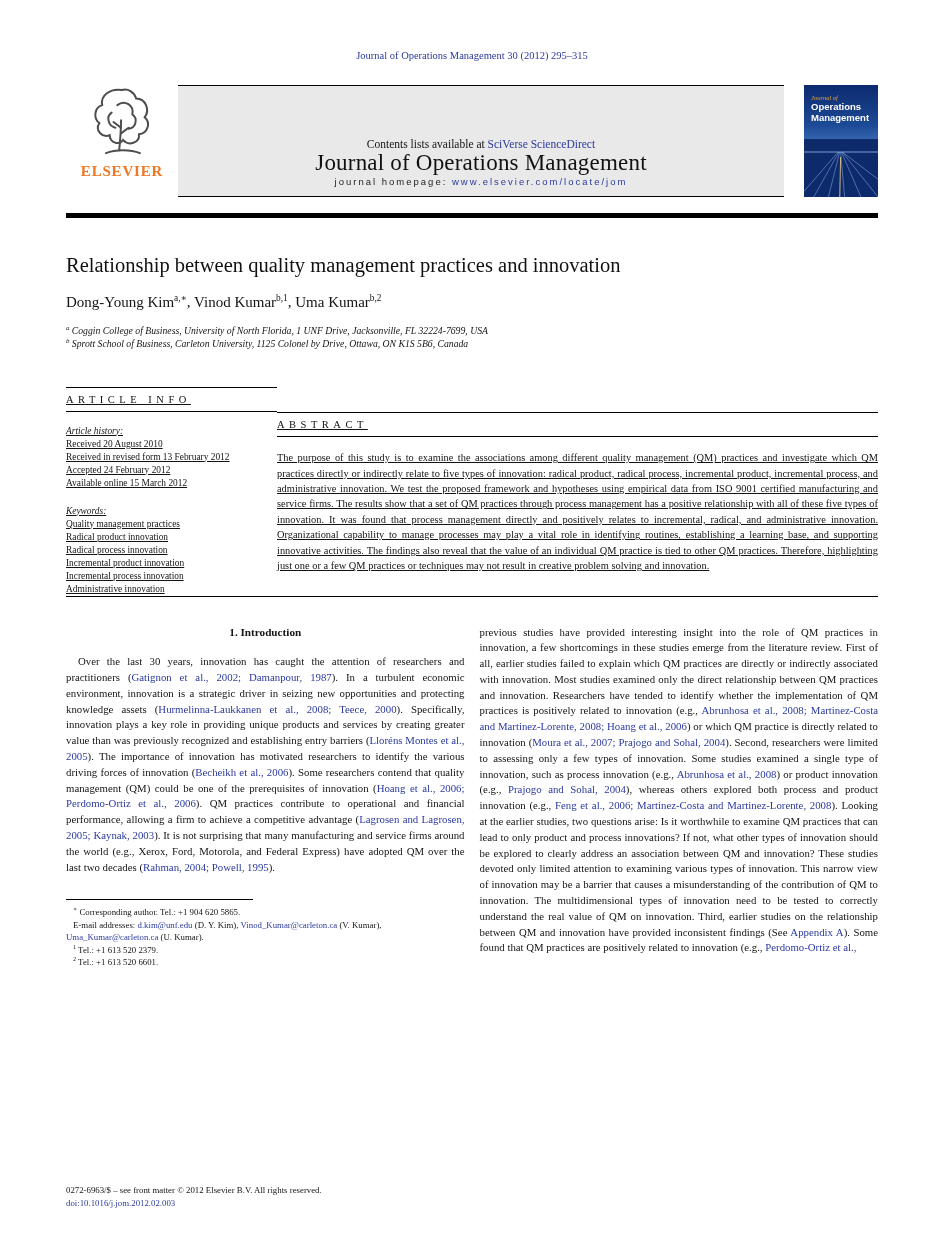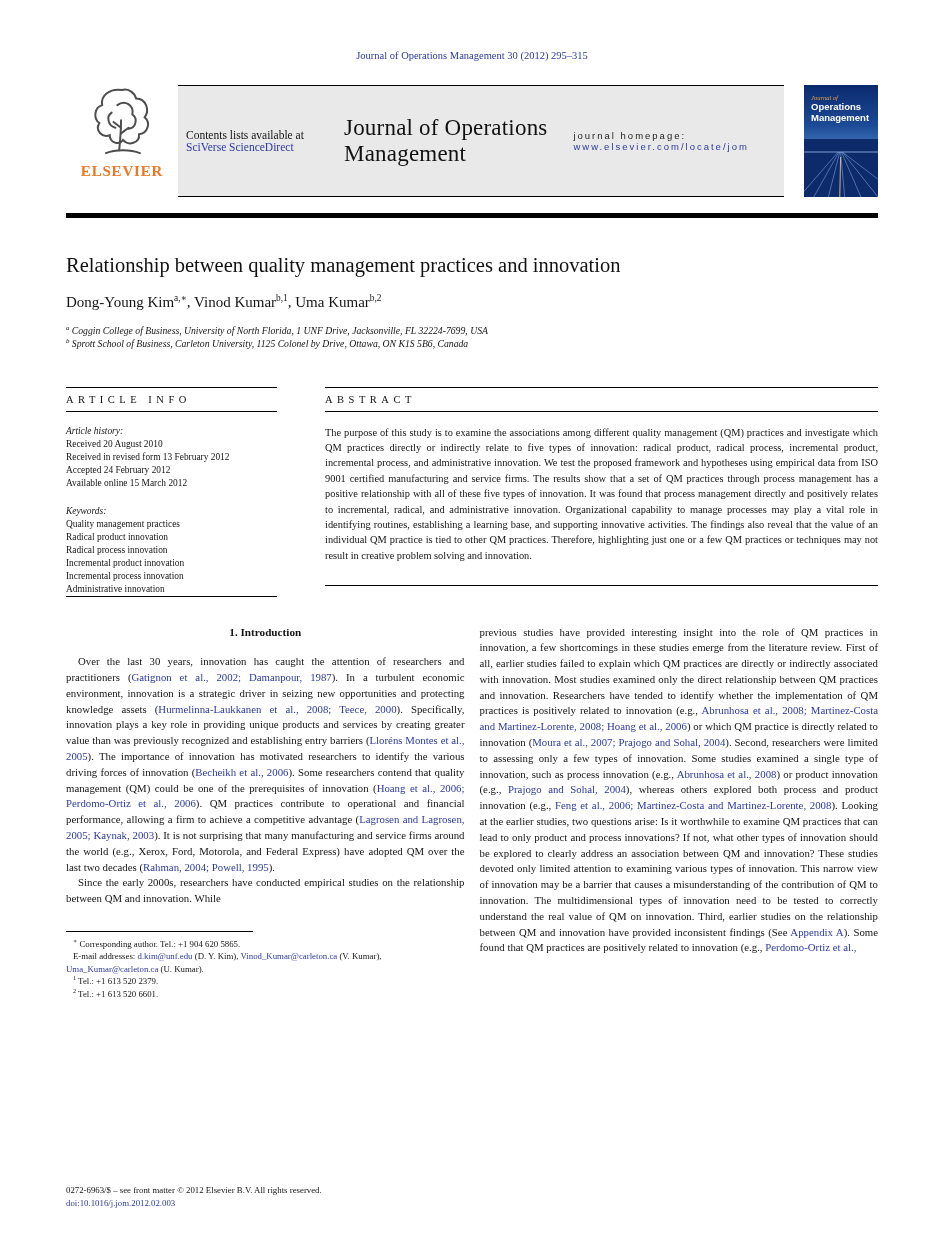--- a/index.html
+++ b/index.html
@@ -13,21 +13,21 @@
   .journal-ref { text-align:center; font-size:10.5px; color:var(--link-blue,#2b3a9e); margin-bottom:24px; }
 
   .header-band { display:flex; height:112px; align-items:stretch; }
   .elsevier-block { width:112px; display:flex; flex-direction:column; align-items:center; justify-content:flex-start; padding-bottom:1px; }
   .elsevier-block svg.tree { width:66px; height:76px; }
   .elsevier-word { color:var(--elsevier-orange,#ef7622); font-weight:bold; font-size:15px; letter-spacing:0.8px; margin-top:2px; }
 
   .header-center {
     flex:1; background:var(--header-gray,#e9e9e9);
     border-top:1px solid #000; border-bottom:1px solid #000;
-    display:flex; flex-direction:row; justify-content:space-between; align-items:center;
+    display:flex; flex-direction:column; justify-content:flex-end; align-items:center;
     padding:9px 8px 9px;
   }
   .contents-line { font-size:11.5px; }
   .journal-title { font-size:23px; letter-spacing:0.2px; color:#111; }
   .homepage-line { font-family:"Liberation Sans","DejaVu Sans",sans-serif; font-size:9.5px; letter-spacing:2px; color:#222; }
   .link { color:var(--link-blue,#2b3a9e); }
 
   .cover { width:74px; height:112px; margin-left:20px; position:relative; overflow:hidden;
     background:linear-gradient(180deg,#0b2a6e 0%, #1d4a96 36%, #3a6cb5 52%, #0e2d6e 100%);
   }
@@ -37,23 +37,23 @@
   .cover-road { position:absolute; bottom:0; left:0; width:100%; height:58px; }
 
   .thick-rule { height:4.5px; background:#000; margin-top:16px; }
 
   .article-title { font-size:20.5px; font-weight:normal; margin-top:36px; color:#111; }
   .authors-line { font-size:15px; margin-top:17px; }
   .authors-line sup { font-size:62%; line-height:0; }
   .affiliations { margin-top:13px; font-size:9.7px; font-style:italic; line-height:13.5px; }
   .affil sup { font-size:70%; line-height:0; }
 
-  .info-abs { display:flex; margin-top:36px; align-items:flex-start; }
+  .info-abs { display:flex; margin-top:36px; align-items:flex-end;text-decoration:underline; }
   .info-col { width:211px; border-bottom:1px solid #000; }
-  .abs-col { flex:1; margin-left:48px; border-bottom:1px solid #000; padding-bottom:22px; }
+  .abs-col { flex:1; border-bottom:1px solid #000; padding-bottom:22px; }
   .sec-head {
     font-size:10.5px; letter-spacing:4.5px; color:#111;
     border-top:1.5px solid #000; border-bottom:1px solid #000;
     padding:6px 0 6px; margin-bottom:13px;
   }
   .info-label { font-size:9.4px; font-style:italic; line-height:13px; }
   .info-line { font-size:9.4px; line-height:13px; }
   .kw { margin-top:15px; }
 
   .abs-text { font-size:10.4px; line-height:15.4px; text-align:justify; }
@@ -154,21 +154,20 @@
     <div class="abs-col">
       <div class="sec-head">ABSTRACT</div>
       <div class="abs-text">The purpose of this study is to examine the associations among different quality management (QM) practices and investigate which QM practices directly or indirectly relate to five types of innovation: radical product, radical process, incremental product, incremental process, and administrative innovation. We test the proposed framework and hypotheses using empirical data from ISO 9001 certified manufacturing and service firms. The results show that a set of QM practices through process management has a positive relationship with all of these five types of innovation. It was found that process management directly and positively relates to incremental, radical, and administrative innovation. Organizational capability to manage processes may play a vital role in identifying routines, establishing a learning base, and supporting innovative activities. The findings also reveal that the value of an individual QM practice is tied to other QM practices. Therefore, highlighting just one or a few QM practices or techniques may not result in creative problem solving and innovation.</div>
     </div>
   </div>
 
   <div class="body-cols">
     <div class="bcol">
       <h2 class="sec">1. Introduction</h2>
       <p class="indent"><span>Over the last 30 years, innovation has caught the attention of researchers and practitioners (</span><span class="cite">Gatignon et al., 2002; Damanpour, 1987</span><span>). In a turbulent economic environment, innovation is a strategic driver in seizing new opportunities and protecting knowledge assets (</span><span class="cite">Hurmelinna-Laukkanen et al., 2008; Teece, 2000</span><span>). Specifically, innovation plays a key role in providing unique products and services by creating greater value than was previously recognized and establishing entry barriers (</span><span class="cite">Lloréns Montes et al., 2005</span><span>). The importance of innovation has motivated researchers to identify the various driving forces of innovation (</span><span class="cite">Becheikh et al., 2006</span><span>). Some researchers contend that quality management (QM) could be one of the prerequisites of innovation (</span><span class="cite">Hoang et al., 2006; Perdomo-Ortiz et al., 2006</span><span>). QM practices contribute to operational and financial performance, allowing a firm to achieve a competitive advantage (</span><span class="cite">Lagrosen and Lagrosen, 2005; Kaynak, 2003</span><span>). It is not surprising that many manufacturing and service firms around the world (e.g., Xerox, Ford, Motorola, and Federal Express) have adopted QM over the last two decades (</span><span class="cite">Rahman, 2004; Powell, 1995</span><span>).</span></p>
-      <p class="indent"><span>Since the early 2000s, researchers have conducted empirical studies on the relationship between QM and innovation. While</span></p>
       <div class="fn-rule"></div>
       <div class="footnotes">
         <p><sup>∗</sup><span> Corresponding author. Tel.: +1 904 620 5865.</span></p>
         <p><span class="ital">E-mail addresses: </span><span class="cite ital">d.kim@unf.edu</span><span> (D. Y. Kim), </span><span class="cite ital">Vinod_Kumar@carleton.ca</span><span> (V. Kumar), </span><span class="cite ital">Uma_Kumar@carleton.ca</span><span> (U. Kumar).</span></p>
         <p><sup>1</sup><span> Tel.: +1 613 520 2379.</span></p>
         <p><sup>2</sup><span> Tel.: +1 613 520 6601.</span></p>
       </div>
     </div>
     <div class="bcol">
       <p><span>previous studies have provided interesting insight into the role of QM practices in innovation, a few shortcomings in these studies emerge from the literature review. First of all, earlier studies failed to explain which QM practices are directly or indirectly associated with innovation. Most studies examined only the direct relationship between QM practices and innovation. Researchers have tended to identify whether the implementation of QM practices is positively related to innovation (e.g., </span><span class="cite">Abrunhosa et al., 2008; Martinez-Costa and Martinez-Lorente, 2008; Hoang et al., 2006</span><span>) or which QM practice is directly related to innovation (</span><span class="cite">Moura et al., 2007; Prajogo and Sohal, 2004</span><span>). Second, researchers were limited to assessing only a few types of innovation. Some studies examined a single type of innovation, such as process innovation (e.g., </span><span class="cite">Abrunhosa et al., 2008</span><span>) or product innovation (e.g., </span><span class="cite">Prajogo and Sohal, 2004</span><span>), whereas others explored both process and product innovation (e.g., </span><span class="cite">Feng et al., 2006; Martinez-Costa and Martinez-Lorente, 2008</span><span>). Looking at the earlier studies, two questions arise: Is it worthwhile to examine QM practices that can lead to only product and process innovations? If not, what other types of innovation should be explored to clearly address an association between QM and innovation? These studies devoted only limited attention to examining various types of innovation. This narrow view of innovation may be a barrier that causes a misunderstanding of the contribution of QM to innovation. The multidimensional types of innovation need to be tested to correctly understand the real value of QM on innovation. Third, earlier studies on the relationship between QM and innovation have provided inconsistent findings (See </span><span class="cite">Appendix A</span><span>). Some found that QM practices are positively related to innovation (e.g., </span><span class="cite">Perdomo-Ortiz et al.,</span></p>

